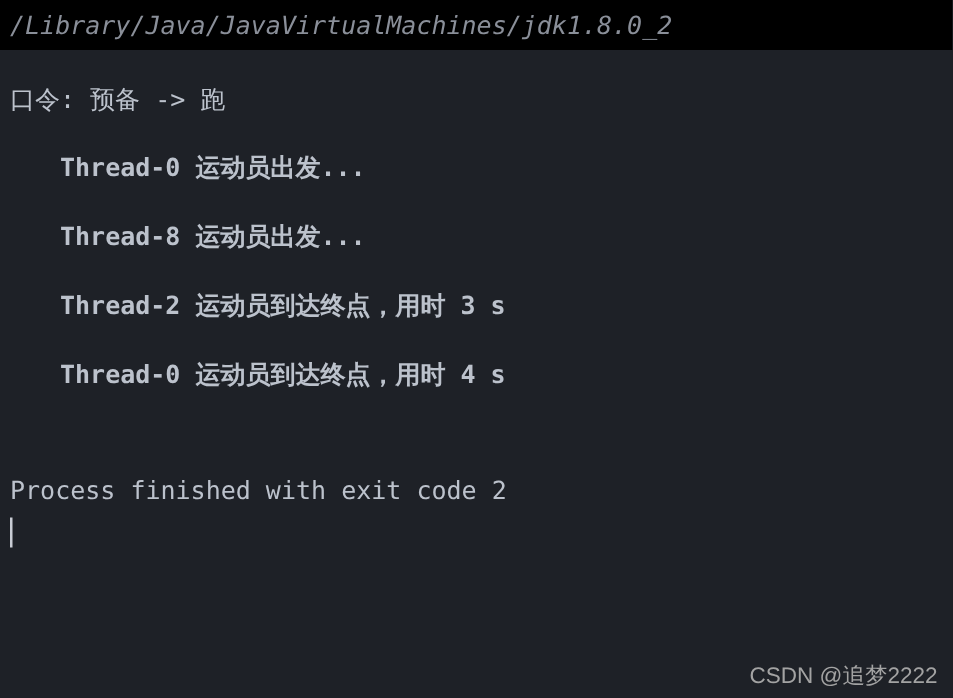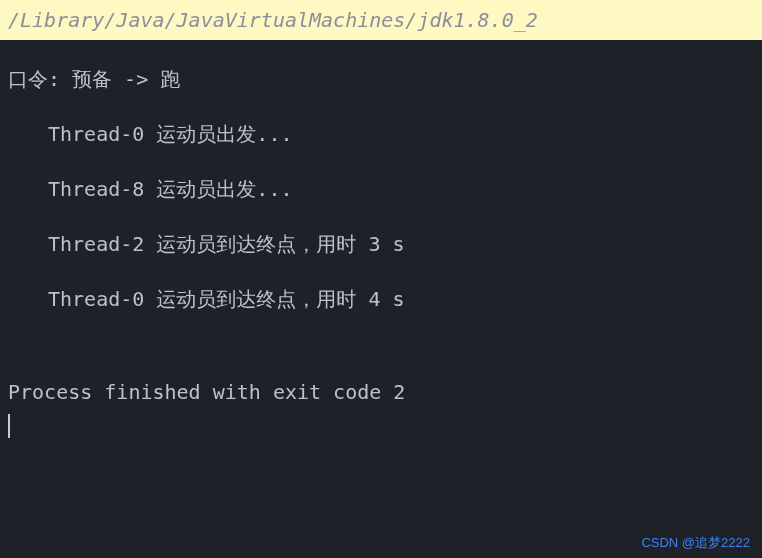--- a/index.html
+++ b/index.html
@@ -15,56 +15,57 @@
       width: 762px;
       height: 558px;
       overflow: hidden;
       position: relative;
     }
     .console-output {
       padding: 0;
       line-height: 1.6;
     }
     .path-line {
-      background-color: #fef9c3;
+      background-color: #000000;
       color: #8a8f99;
       padding: 4px 8px;
       white-space: nowrap;
       overflow: hidden;
       font-style: italic;
     }
     .output-line {
       padding: 0 8px;
       white-space: pre;
       margin-top: 23px;
       color: #bcc2cc;
     }
     .output-line:first-of-type {
       margin-top: 8px;
     }
     .indented {
       padding-left: 48px;
+      font-weight: bold;
     }
     .blank-line {
       height: 38px;
     }
     .cursor {
       display: inline-block;
       width: 2px;
       height: 24px;
       background-color: #c8ccd4;
       margin-left: 8px;
       vertical-align: middle;
     }
     .watermark {
       position: absolute;
       bottom: 6px;
       right: 12px;
-      color: #3b82f6;
-      font-size: 13px;
+      color: #a3a3a3;
+      font-size: 18px;
       font-family: sans-serif;
     }
   </style>
 </head>
 <body>
 
 <div class="console-output">
   <div class="path-line">/Library/Java/JavaVirtualMachines/jdk1.8.0_2</div>
 
   <div class="output-line">口令: 预备 -&gt; 跑</div>

